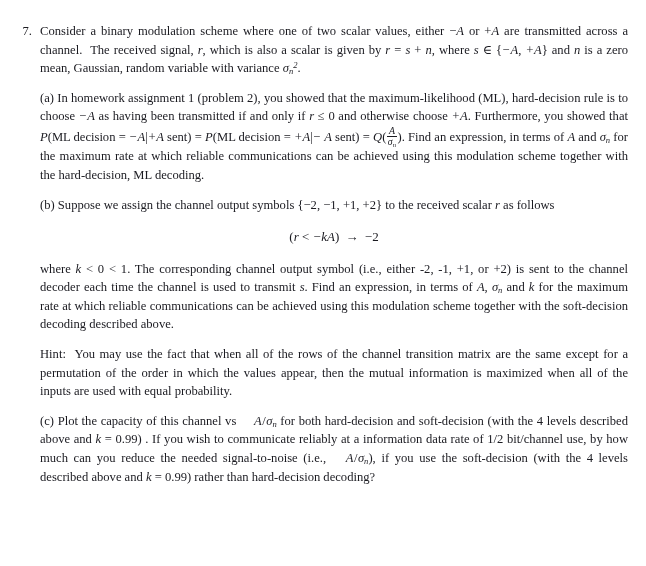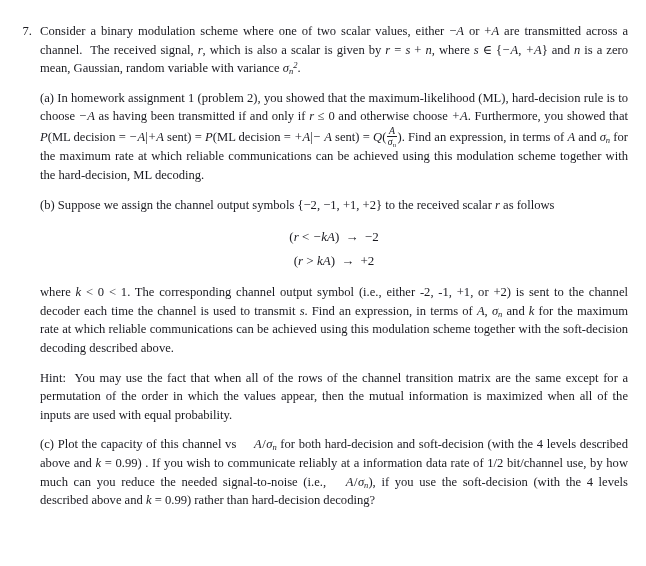--- a/index.html
+++ b/index.html
@@ -109,21 +109,20 @@
       <div class="gap-md"></div>
 
       <p class="para"><span>(a)</span> In homework assignment 1 (problem 2), you showed that the maximum-likelihood (ML), hard-decision rule is to choose <i class="mv">−A</i> as having been transmitted if and only if <i class="mv">r</i> <span class="op">≤</span> 0 and otherwise choose <i class="mv">+A</i>. Furthermore, you showed that <i class="mv">P</i>(ML decision <span class="op">=</span> <i class="mv">−A</i>|<i class="mv">+A</i> sent) <span class="op">=</span> <i class="mv">P</i>(ML decision <span class="op">=</span> <i class="mv">+A</i>|<i class="mv">− A</i> sent) <span class="op">=</span> <i class="mv">Q</i>(<span class="frac"><span class="num">A</span><span class="den">σ<sub class="sigsub">n</sub></span></span>). Find an expression, in terms of <i class="mv">A</i> and <i class="mv">σ<sub class="sigsub">n</sub></i> for the maximum rate at which reliable communications can be achieved using this modulation scheme together with the hard-decision, ML decoding.</p>
 
       <div class="gap-md"></div>
 
       <p class="para"><span>(b)</span> Suppose we assign the channel output symbols <span class="op">{</span>−2, −1, +1, +2<span class="op">}</span> to the received scalar <i class="mv">r</i> as follows</p>
 
       <div class="eqblock">
         <div class="eq">(<i class="mv">r</i> <span class="op">&lt;</span> <i class="mv">−kA</i>) <span class="arrow">→</span> −2</div>
-        <div class="eq">(<i class="mv">r</i> <span class="op">&gt;</span> <i class="mv">kA</i>) <span class="arrow">→</span> +2</div>
       </div>
 
       <div class="gap-md"></div>
 
       <p class="para">where <i class="mv">k</i> <span class="op">&lt;</span> 0 <span class="op">&lt;</span> 1. The corresponding channel output symbol (i.e., either -2, -1, +1, or +2) is sent to the channel decoder each time the channel is used to transmit <i class="mv">s</i>. Find an expression, in terms of <i class="mv">A</i>, <i class="mv">σ<sub class="sigsub">n</sub></i> and <i class="mv">k</i> for the maximum rate at which reliable communications can be achieved using this modulation scheme together with the soft-decision decoding described above.</p>
 
       <div class="gap-md"></div>
 
       <p class="para"><span>Hint:</span>&nbsp; You may use the fact that when all of the rows of the channel transition matrix are the same except for a permutation of the order in which the values appear, then the mutual information is maximized when all of the inputs are used with equal probability.</p>
 

